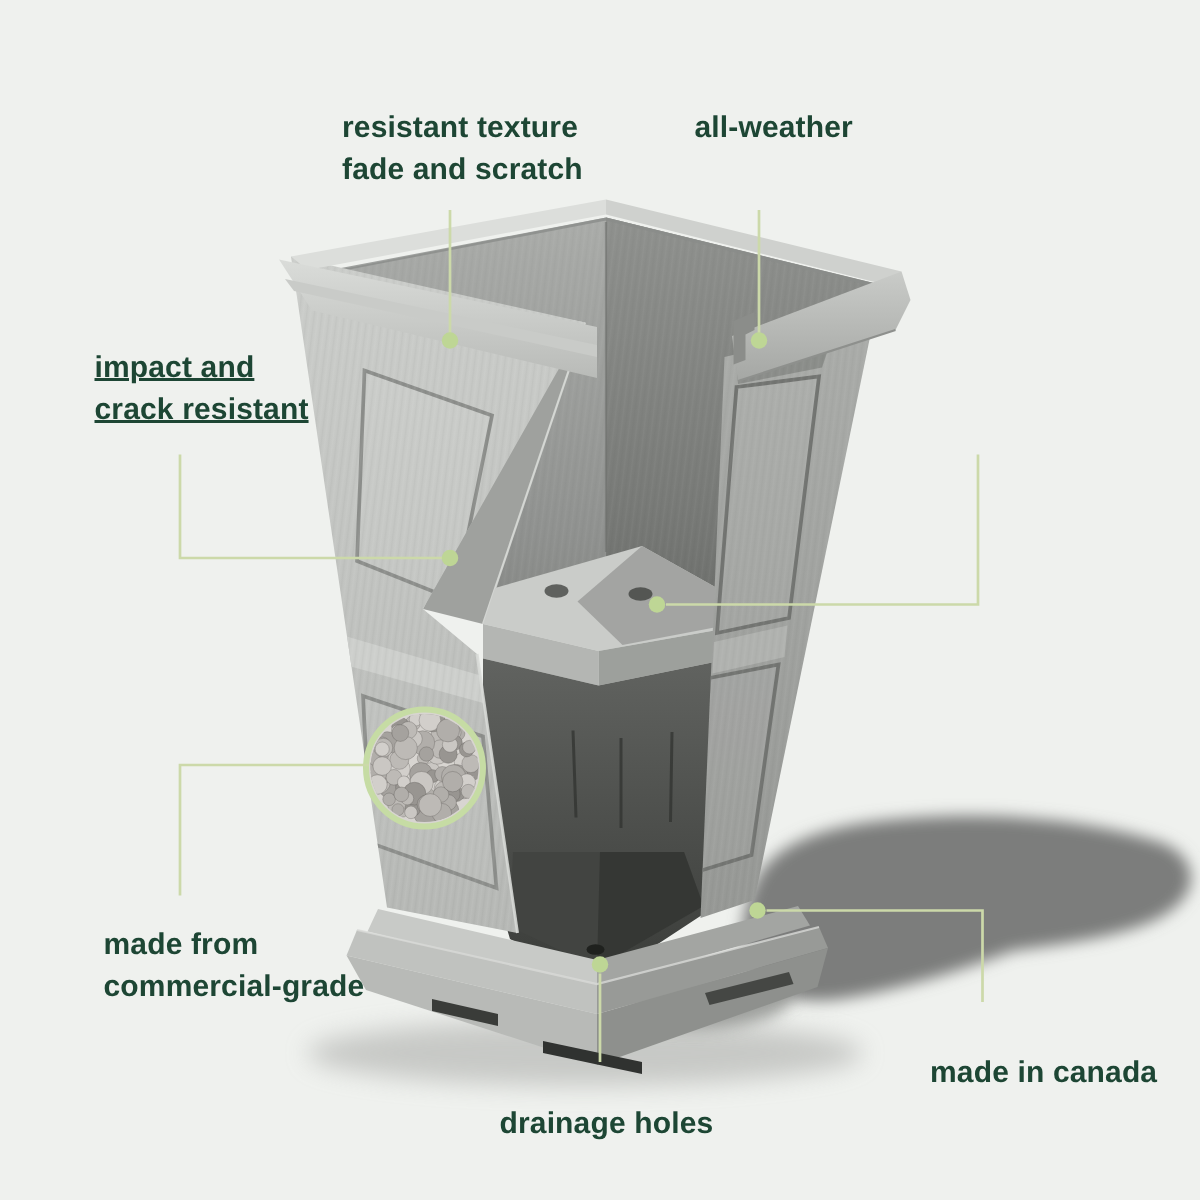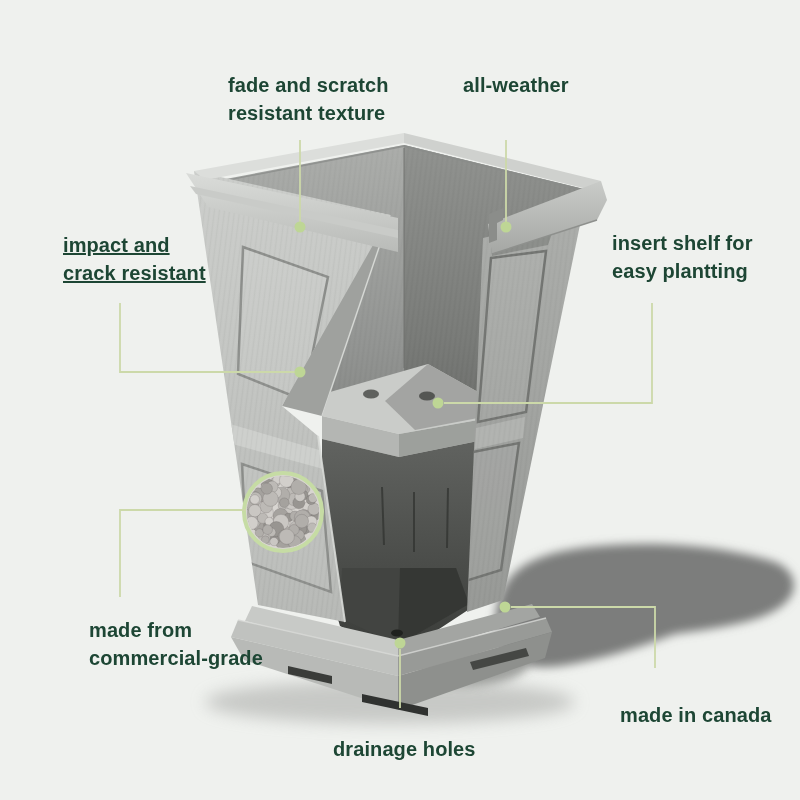--- a/index.html
+++ b/index.html
@@ -265,35 +265,31 @@
       <circle cx="300" cy="227" r="5.5"></circle>
       <circle cx="506" cy="227" r="5.5"></circle>
       <circle cx="300" cy="372" r="5.5"></circle>
       <circle cx="438" cy="403" r="5.5"></circle>
       <circle cx="505" cy="607" r="5.5"></circle>
       <circle cx="400" cy="643" r="5.5"></circle>
     </g>
   </svg>
 
   <div class="callout" style="left:228px;top:71px;">
+    <span>resistant texture</span>
     <span>fade and scratch</span>
-    <span>resistant texture</span>
   </div>
   <div class="callout" style="left:463px;top:71px;text-align:right;">
     <span>all-weather</span>
   </div>
   <div class="callout" style="left:63px;top:231px;text-decoration:underline;">
     <span>impact and</span>
     <span>crack resistant</span>
   </div>
-  <div class="callout" style="left:612px;top:229px;">
-    <span>insert shelf for</span>
-    <span>easy plantting</span>
-  </div>
-  <div class="callout" style="left:69px;top:616px;margin-left:20px;">
+  <div class="callout" style="left:69px;top:616px;">
     <span>made from</span>
     <span>commercial-grade</span>
   </div>
   <div class="callout" style="left:600px;top:701px;margin-left:20px;">
     <span>made in canada</span>
   </div>
   <div class="callout" style="left:333px;top:735px;">
     <span>drainage holes</span>
   </div>
 

